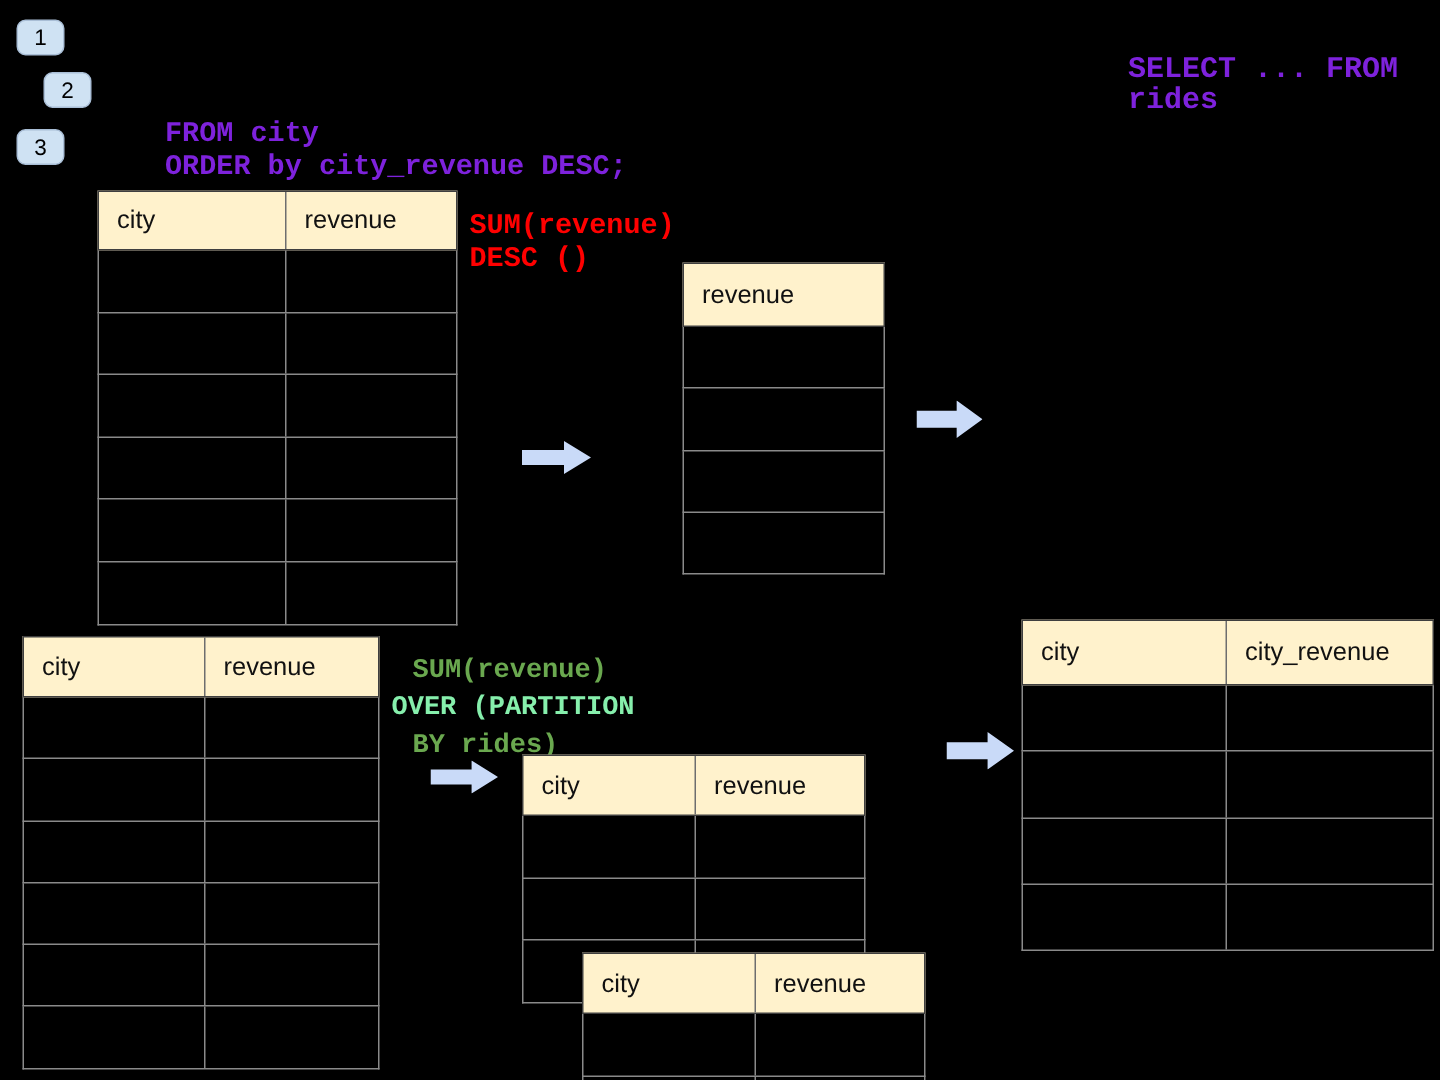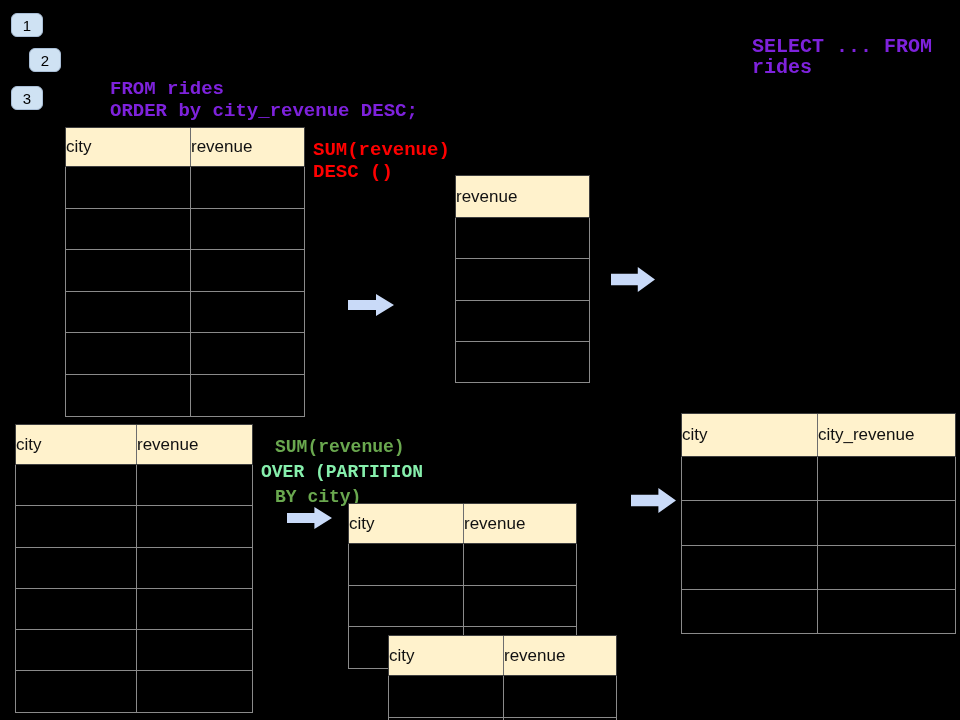--- a/index.html
+++ b/index.html
@@ -15,21 +15,21 @@
   }
   .codeline{
     position:absolute;font-family:"Liberation Mono","DejaVu Sans Mono",monospace;
     font-weight:bold;font-size:19px;line-height:22px;white-space:pre;
   }
   .codeline.small{font-size:20px;line-height:21px;}
   .codeline.ann3{font-size:18px;line-height:25px;}
   .table{position:absolute;}
   .thead{display:flex;border:1px solid #3f3f3f;background:#FFF2CC;}
   .hcell{
-    display:flex;align-items:center;
+    display:flex;align-items:center;padding-left:12px;
     font-size:17px;color:#111;height:100%;
   }
   .hcell.c1{width:var(--c1);border-right:1px solid #6e6e6e;}
   .hcell.c2{flex:1;}
   .hcell.only{flex:1;border-right:none;}
   .trow{
     display:flex;
     border-left:1px solid #8a8a8a;border-right:1px solid #8a8a8a;
     border-bottom:1px solid #8a8a8a;background:transparent;
   }
@@ -41,32 +41,32 @@
 </style>
 </head>
 <body>
 
 <div class="canvas">
 
   <div class="badge" style="left: 11px; top: 13px; background: rgb(207, 226, 243);">1</div>
   <div class="badge" style="left: 29px; top: 48px; background: rgb(207, 226, 243);">2</div>
   <div class="badge" style="left: 11px; top: 86px; background: rgb(207, 226, 243);">3</div>
 
-  <div class="codeline" style="left: 110px; top: 78px; color: rgb(126, 34, 220);">FROM rides</div>
+  <div class="codeline" style="left: 110px; top: 78px; color: rgb(126, 34, 220);">FROM city</div>
   <div class="codeline" style="left: 110px; top: 100px; color: rgb(126, 34, 220);">ORDER by city_revenue DESC;</div>
 
   <div class="codeline small" style="left: 752px; top: 36px; color: rgb(126, 34, 220);">SELECT ... FROM</div>
   <div class="codeline small" style="left: 752px; top: 57px; color: rgb(126, 34, 220);">rides</div>
 
   <div class="codeline" style="left: 313px; top: 139px; color: rgb(255, 0, 0);">SUM(revenue)</div>
   <div class="codeline" style="left: 313px; top: 161px; color: rgb(255, 0, 0);">DESC ()</div>
 
   <div class="codeline ann3" style="left: 275px; top: 435px; color: rgb(106, 168, 79);">SUM(revenue)</div>
   <div class="codeline ann3" style="left: 261px; top: 460px; color: #86efac;">OVER (PARTITION</div>
-  <div class="codeline ann3" style="left: 275px; top: 485px; color: rgb(106, 168, 79);">BY city)</div>
+  <div class="codeline ann3" style="left: 275px; top: 485px; color: rgb(106, 168, 79);">BY rides)</div>
 
   <div class="table" style="left:65px;top:127px;width:240px;--c1:125px;">
     <div class="thead" style="height: 40px; background: rgb(255, 242, 204);">
       <div class="hcell c1">city</div>
       <div class="hcell c2">revenue</div>
     </div>
     <div class="tbody">
         <div class="trow" style="height: 41.6px;">
           <div class="tcell c1"></div>
           <div class="tcell c2"></div>

